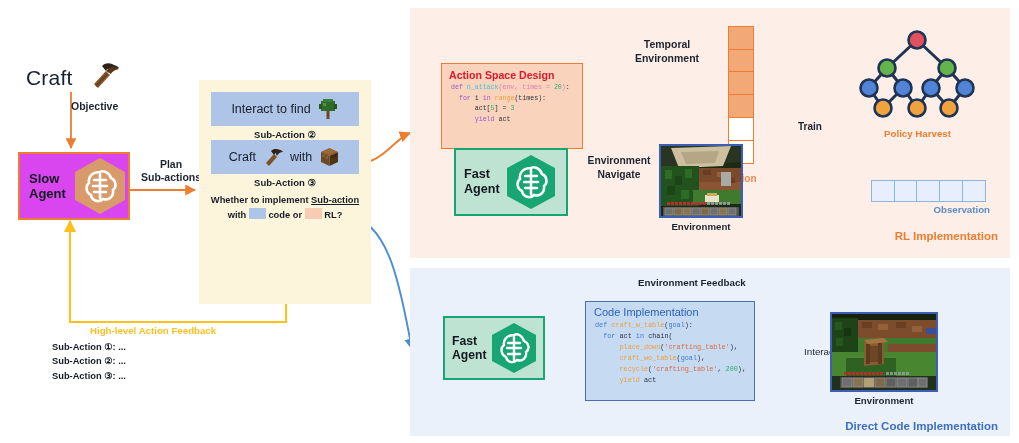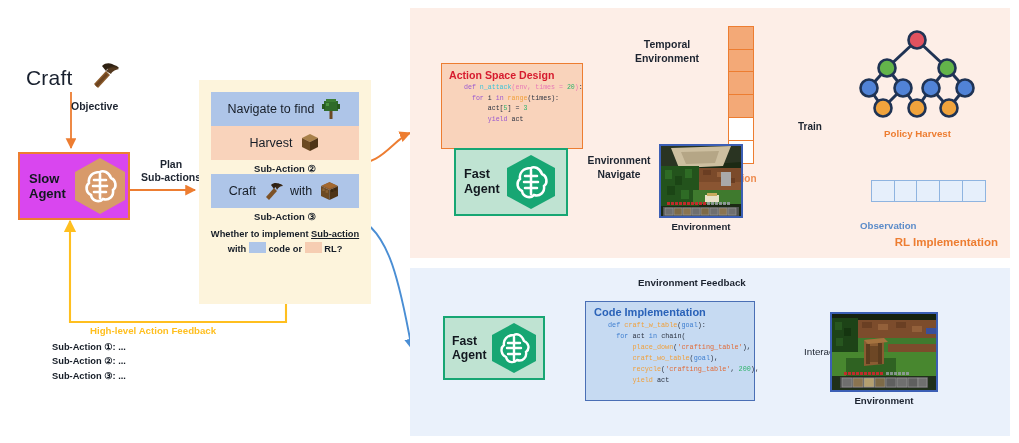--- a/index.html
+++ b/index.html
@@ -26,24 +26,24 @@
   #impl-q u{text-decoration:underline;}
   .swatch{display:inline-block;width:17px;height:11px;vertical-align:-1px;}
   .sw-blue{background:#aec5e8;}
   .sw-peach{background:#f6cdb2;}
 
   #hlf-label{left:90px;top:325px;font-size:9.7px;font-weight:bold;color:#ffbf1f;}
   #hlf-list{left:52px;top:340px;font-size:9.3px;font-weight:bold;color:#161d27;line-height:1.55;}
 
   
   #rl-panel{left:410px;top:8px;width:600px;height:250px;background:#fdeee7;}
-  #rl-caption{right:12px;bottom:10px;font-size:11.5px;font-weight:bold;color:#ed7d31;}
+  #rl-caption{right:12px;bottom:16px;font-size:11.5px;font-weight:bold;color:#ed7d31;}
   #asd-box{left:31px;top:25px;width:140px;height:84px;background:#f9d3bb;border:1.6px solid #ed7d31;margin-top:30px;}
   #asd-title{font-size:10.6px;font-weight:bold;color:#d61b2e;padding:5px 0 2px 7px;}
-  .code{font-family:"Liberation Mono",monospace;font-size:6.6px;line-height:1.62;padding-left:22px;white-space:pre;}
+  .code{font-family:"Liberation Mono",monospace;font-size:6.6px;line-height:1.62;padding-left:9px;white-space:pre;}
   .c-kw{color:#9b59d0;}
   .c-fn{color:#3dc3d8;}
   .c-arg{color:#e87ab5;}
   .c-num{color:#2fb36b;}
   .c-txt{color:#2b3240;}
   .c-or{color:#f0a03c;}
   .c-str{color:#e06c3a;}
   .c-bl{color:#3f7fd0;}
 
   #temporal-label{left:202px;top:30px;width:110px;text-align:center;font-size:10.5px;font-weight:bold;color:#1d2430;line-height:1.3;}
@@ -58,30 +58,30 @@
   #fast-agent-rl .txt{font-size:12.6px;font-weight:bold;color:#12181f;line-height:1.18;padding-left:8px;}
   #envfb-rl{left:170px;top:146px;width:78px;text-align:center;font-size:10.3px;font-weight:bold;color:#1d2430;line-height:1.35;}
   #env-rl{left:249px;top:136px;width:84px;height:74px;border:2px solid #3c5fb5;box-sizing:border-box;overflow:hidden;}
   #env-rl-cap{left:235px;top:213px;width:112px;text-align:center;font-size:9.7px;font-weight:bold;color:#1d2430;}
 
   #train-label{left:388px;top:113px;font-size:10px;font-weight:bold;color:#1d2430;}
   #pnet{left:445px;top:18px;width:125px;height:100px;}
   #pnet-cap{left:440px;top:120px;width:135px;text-align:center;font-size:9.7px;font-weight:bold;color:#ed7d31;}
   #obs-row{left:462px;top:172px;display:flex;}
   #obs-row .ocell{width:24px;height:22px;border:1.2px solid #8fb4e0;background:#e6effb;box-sizing:border-box;margin-left:-1.2px;}
-  #obs-cap{left:450px;top:212px;width:130px;text-align:left;font-size:9.7px;color:#5b8bc9;font-weight:bold;}
+  #obs-cap{left:450px;top:196px;width:130px;text-align:right;font-size:9.7px;color:#5b8bc9;font-weight:bold;}
 
   
   #code-panel{left:410px;top:268px;width:600px;height:168px;background:#eaf1fb;}
   #code-caption{right:12px;bottom:4px;font-size:11.5px;font-weight:bold;color:#3d6fc0;}
   #fast-agent-code{left:33px;top:48px;width:98px;height:60px;background:#bfe3d2;border:2.2px solid #17a673;
     display:flex;align-items:center;}
   #fast-agent-code .txt{font-size:12.2px;font-weight:bold;color:#12181f;line-height:1.18;padding-left:7px;}
   #ci-box{left:175px;top:33px;width:168px;height:98px;background:#c6daf2;border:1.5px solid #4a6fb5;}
-  #ci-title{font-size:11px;font-weight:bold;color:#2a62b8;padding:4px 0 2px 8px;}
+  #ci-title{font-size:11px;font-weight:normal;color:#2a62b8;padding:4px 0 2px 8px;}
   #envfb-code{left:228px;top:9px;width:160px;text-align:left;font-size:9.8px;font-weight:bold;color:#1d2430;}
   #interact-label{left:348px;top:78px;font-size:9.8px;font-weight:normal;color:#1d2430;padding-left:46px;}
   #env-code{left:420px;top:44px;width:108px;height:80px;border:2px solid #3c5fb5;box-sizing:border-box;overflow:hidden;}
   #env-code-cap{left:404px;top:127px;width:140px;text-align:center;font-size:9.7px;font-weight:bold;color:#1d2430;}
 
   svg{display:block;}
   .sprite{display:inline-block;vertical-align:middle;}
 </style>
 </head>
 <body>
@@ -171,43 +171,33 @@
 
   <div class="abs" id="plan-label">
     <div>Plan</div>
     <div>Sub-actions</div>
   </div>
 
   <div class="abs" id="subaction-panel">
     <div style="height:12px"></div>
 
     <div class="sa-box sa-blue">
-      <span class="lbl">Navigate to find</span>
+      <span class="lbl">Interact to find</span>
       <span class="sprite">
         <svg width="22" height="22" viewBox="0 0 22 22">
           <rect x="9.5" y="13" width="3" height="8" fill="#6b4a22"></rect>
           <rect x="4" y="3" width="14" height="10" fill="#2f6b2a"></rect>
           <rect x="6" y="1" width="10" height="3" fill="#3b7d33"></rect>
           <rect x="2" y="6" width="3" height="5" fill="#27591f"></rect>
           <rect x="17" y="6" width="3" height="5" fill="#27591f"></rect>
           <rect x="6" y="5" width="3" height="3" fill="#4a9440"></rect>
         </svg>
       </span>
     </div>
 
-    <div class="sa-box sa-peach">
-      <span class="lbl">Harvest</span>
-      <span class="sprite">
-        <svg width="22" height="22" viewBox="0 0 22 22">
-          <polygon points="3,6 11,2 19,6 11,10" fill="#a88049"></polygon>
-          <polygon points="3,6 11,10 11,19 3,15" fill="#6d4a22"></polygon>
-          <polygon points="11,10 19,6 19,15 11,19" fill="#4e3417"></polygon>
-        </svg>
-      </span>
-    </div>
     <div class="sa-cap">Sub-Action ②</div>
 
     <div class="sa-box sa-blue">
       <span class="lbl">Craft</span>
       <span class="sprite">
         <svg width="22" height="20" viewBox="0 0 22 20">
           <path d="M4 16 L12 7 L15 10 L7 19 Z" fill="#7d5227"></path>
           <path d="M11 6 C 14 2 19 2 21 5 C 18 5 16 7 15 9 C 14 6 13 5 11 6 Z" fill="#3b2a18"></path>
           <path d="M9 4 C 12 1 17 2 19 4 C 15 4 13 6 12 8 Z" fill="#2f2113"></path>
         </svg>
@@ -480,15 +470,16 @@
           <rect x="43" y="64" width="10" height="9" fill="#7d6a47" stroke="#9a9a9a" stroke-width="0.6"></rect>
           <rect x="54" y="64" width="10" height="9" fill="#5f5f5f" stroke="#9a9a9a" stroke-width="0.6"></rect>
           <rect x="65" y="64" width="10" height="9" fill="#6f6f6f" stroke="#9a9a9a" stroke-width="0.6"></rect>
           <rect x="76" y="64" width="10" height="9" fill="#5f5f5f" stroke="#9a9a9a" stroke-width="0.6"></rect>
           <rect x="86" y="64" width="9" height="9" fill="#6f6f6f" stroke="#9a9a9a" stroke-width="0.6"></rect>
         </g>
       </svg>
     </div>
     <div class="abs" id="env-code-cap">Environment</div>
 
+    <div class="abs" id="code-caption">Direct Code Implementation</div>
   </div>
 
 </div>
 
 </body></html>

